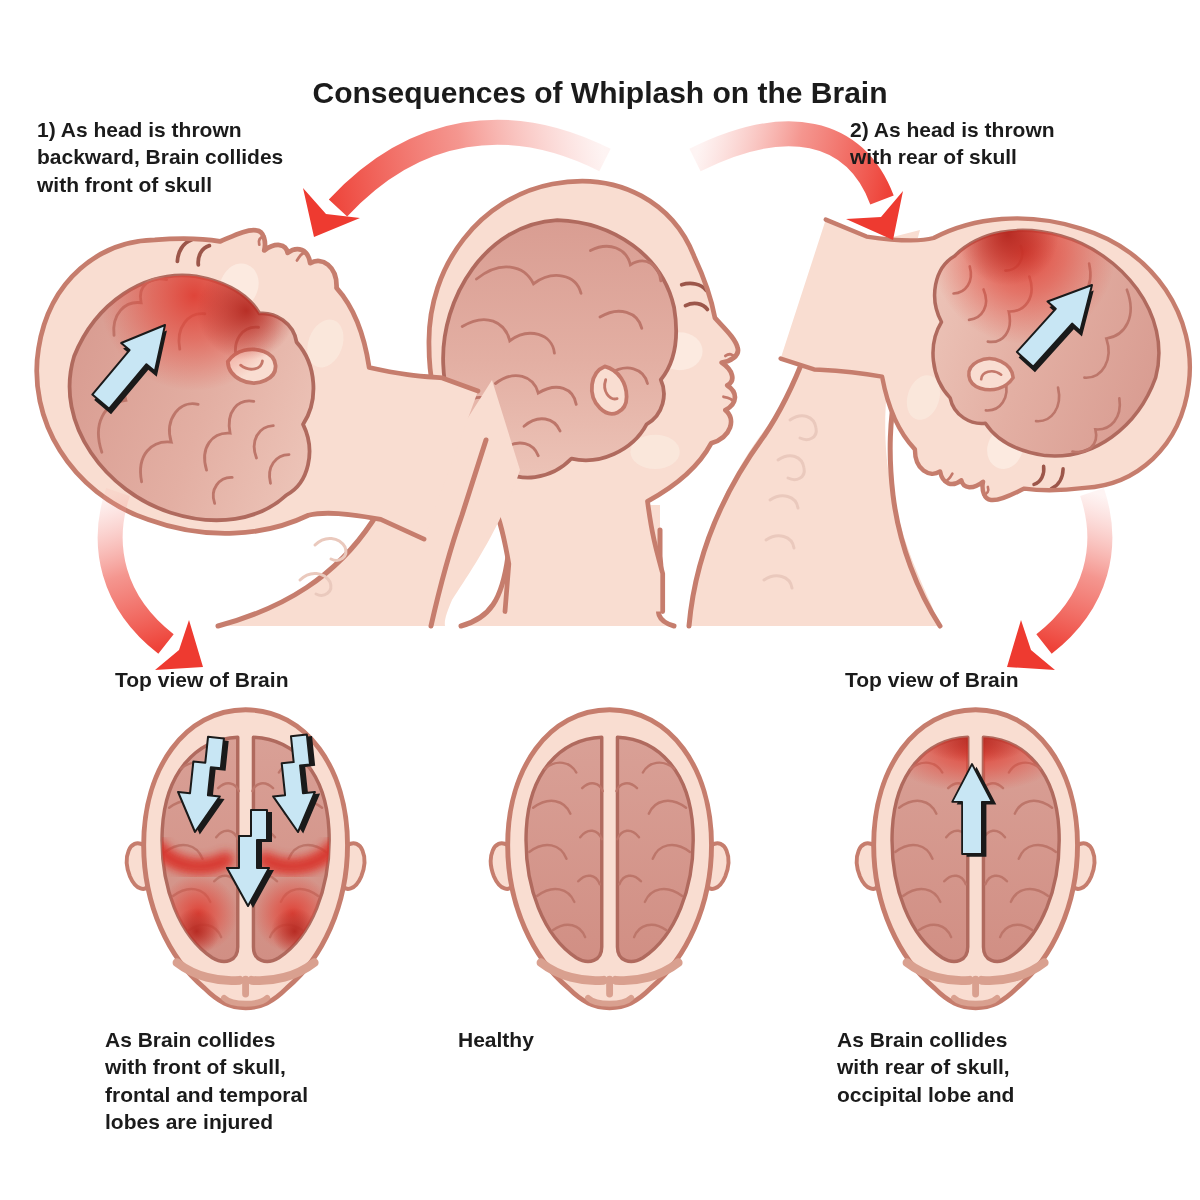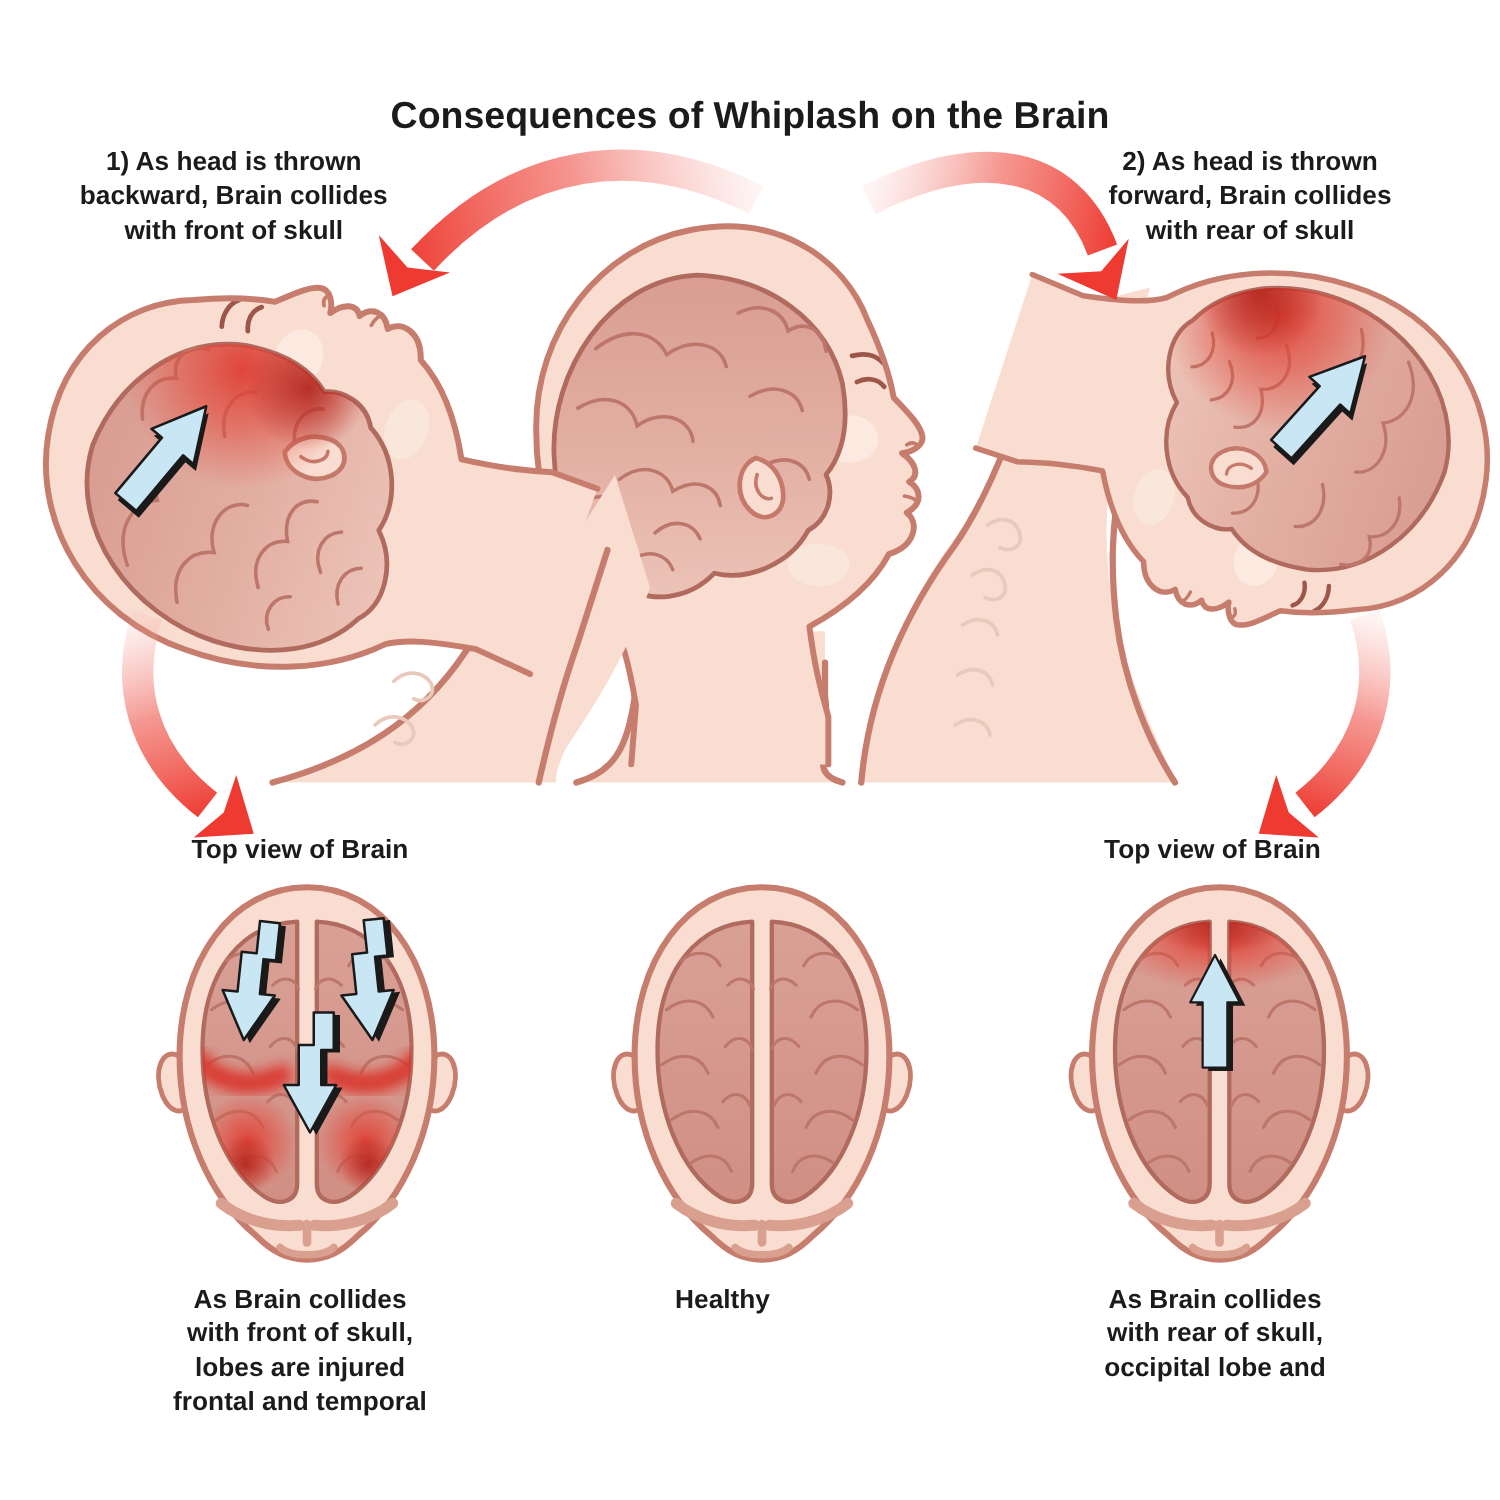--- a/index.html
+++ b/index.html
@@ -1,19 +1,19 @@
 <!DOCTYPE html>
 <html><head>
 <meta charset="utf-8">
 <style>
   html,body{margin:0;padding:0;background:#fff;}
   .page{position:relative;width:1200px;height:1200px;background:#ffffff;overflow:hidden;
         font-family:"Liberation Sans","DejaVu Sans",sans-serif;}
   svg.art{position:absolute;left:0;top:0;}
-  .lbl{position:absolute;font-weight:700;font-size:21px;line-height:1.3;color:#1b1b1b;text-align:center;}
+  .lbl{position:absolute;font-weight:700;font-size:21px;line-height:1.3;color:#1b1b1b;text-align:left;}
   .title{position:absolute;left:0;top:76px;width:1200px;text-align:center;
          font-weight:700;font-size:30px;color:#1b1b1b;}
   
   .skin-fill{fill:#f9ddd1;}
   .outline{stroke:#c67d6d;stroke-width:5;fill:none;stroke-linecap:round;stroke-linejoin:round;}
   .brain{fill:url(#brainGrad);stroke:#b06a5e;stroke-width:4;stroke-linejoin:round;}
   .hemi{fill:url(#topBrainGrad);stroke:#b06a5e;stroke-width:3.5;stroke-linejoin:round;}
   .gyri{stroke:#bd766a;stroke-width:3;fill:none;stroke-linecap:round;}
   .gyri2{stroke:#bd766a;stroke-width:2.5;fill:none;stroke-linecap:round;}
   .spine{stroke:#eac9bd;stroke-width:3;fill:none;stroke-linecap:round;}
@@ -265,32 +265,31 @@
 <div class="title">Consequences of Whiplash on the Brain</div>
 
 <div class="lbl" style="left:37px;top:116px;width:300px">
   <div>1) As head is thrown</div>
   <div>backward, Brain collides</div>
   <div>with front of skull</div>
 </div>
 
 <div class="lbl" style="left:850px;top:116px;width:300px">
   <div>2) As head is thrown</div>
-  <div>forward, Brain collides</div>
   <div>with rear of skull</div>
 </div>
 
 <div class="lbl" style="left:115px;top:666px;width:250px">Top view of Brain</div>
 <div class="lbl" style="left:845px;top:666px;width:250px">Top view of Brain</div>
 
 <div class="lbl" style="left:105px;top:1026px;width:270px">
   <div>As Brain collides</div>
   <div>with front of skull,</div>
+  <div>frontal and temporal</div>
   <div>lobes are injured</div>
-  <div>frontal and temporal</div>
 </div>
 
 <div class="lbl" style="left:458px;top:1026px;width:240px">Healthy</div>
 
 <div class="lbl" style="left:837px;top:1026px;width:270px">
   <div>As Brain collides</div>
   <div>with rear of skull,</div>
   <div>occipital lobe and</div>
 </div>
 

